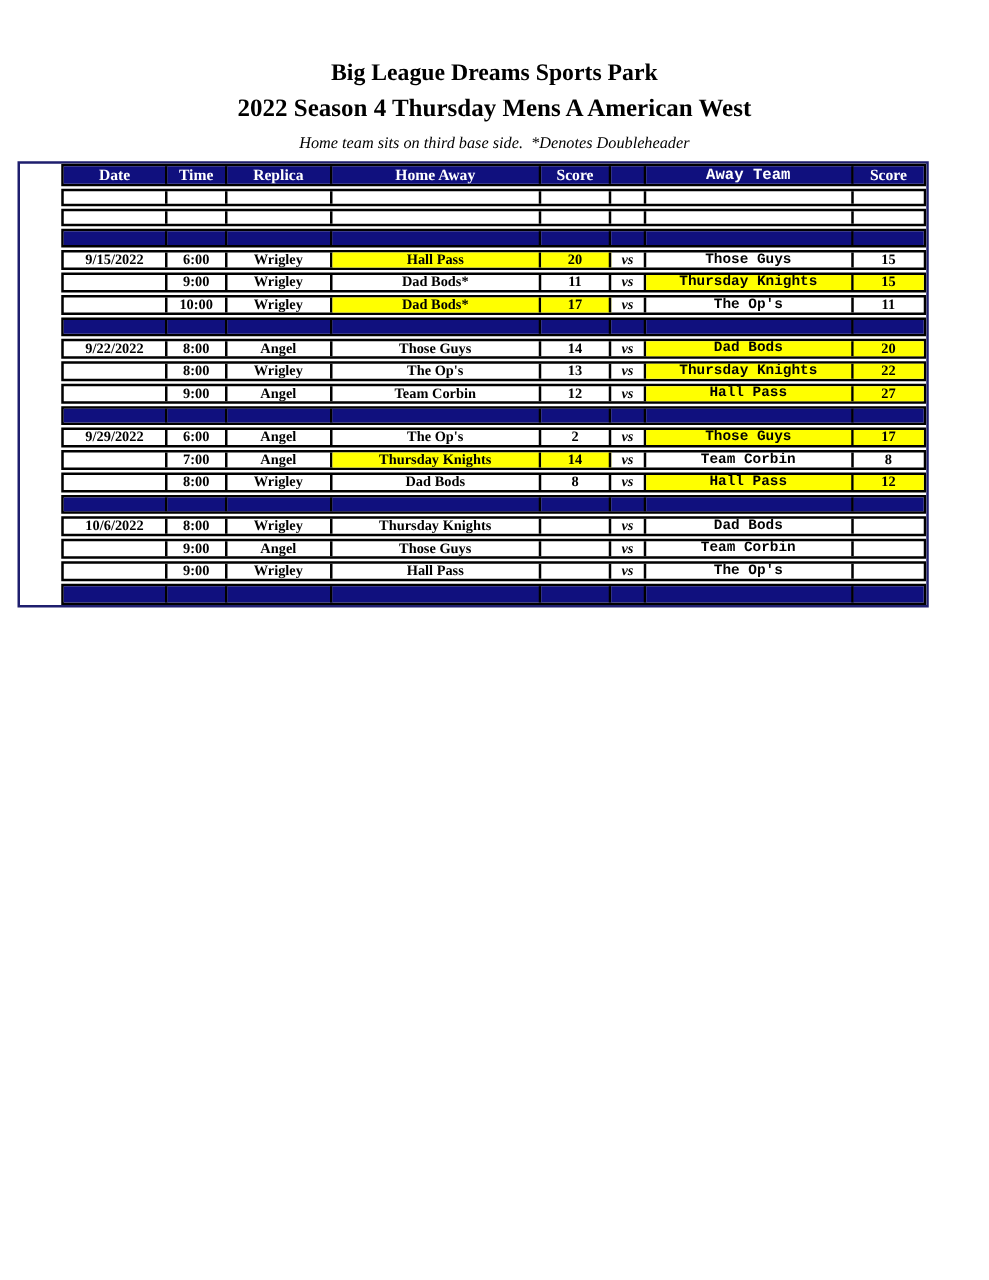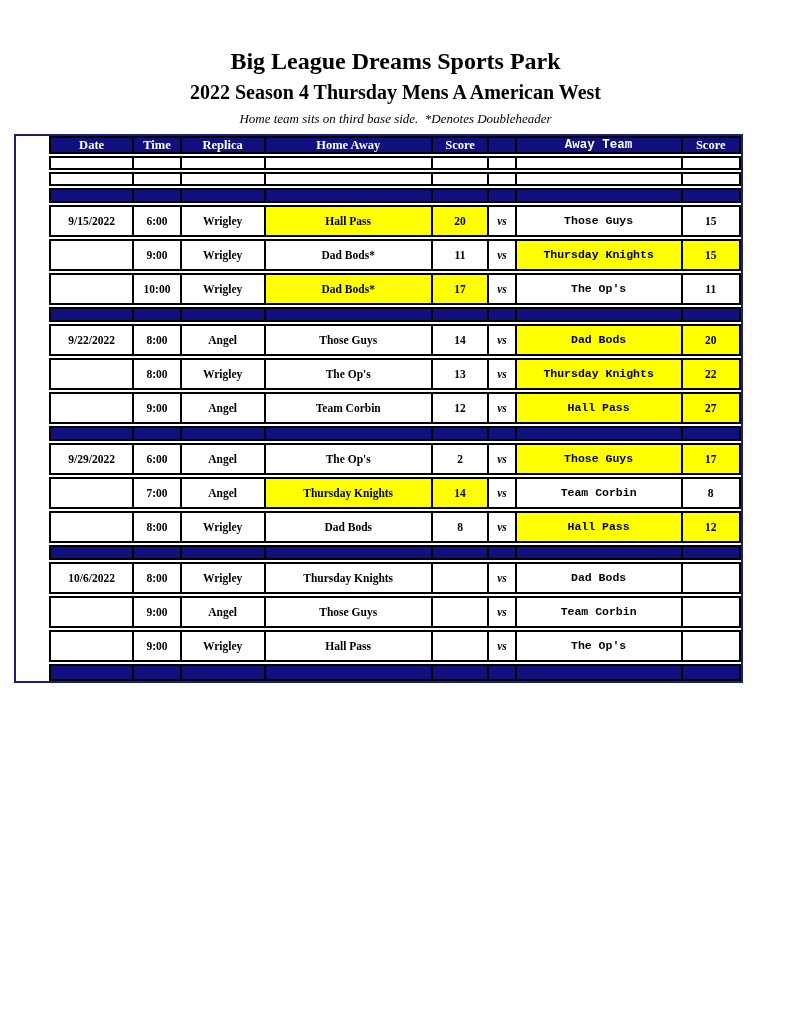--- a/index.html
+++ b/index.html
@@ -12,21 +12,21 @@
     width: 791px;
     height: 1024px;
     background: #ffffff;
     font-family: "Liberation Serif", "DejaVu Serif", serif;
     overflow: hidden;
   }
   .page-title {
     margin: 0;
     padding-top: 48px;
     text-align: center;
-    font-size: 24px;
+    font-size: 19px;
     font-weight: bold;
     color: #000000;
     letter-spacing: 0px;
   }
   .page-subtitle {
     margin: 0;
     padding-top: 6px;
     text-align: center;
     font-size: 20px;
     font-weight: bold;
@@ -83,21 +83,21 @@
   .c-score2  { width: 8.2%;  }
   
   .row.header { height: 18px; }
   .row.header .cell {
     background: var(--navy);
     color: var(--header-text);
     font-size: 12.5px;
     line-height: 14px;
   }
   .row.empty { height: 14px; }
-  .row.game  { height: 32px; }
+  .row.game  { height: 16px; }
   .row.separator { height: 15px; }
   .row.separator_bottom { height: 17px; }
   .row.separator .cell, .row.separator_bottom .cell { background: var(--navy); }
   .cell.hl { background: var(--yellow); }
 </style>
 </head>
 <body>
 
 <div class="page" style="--navy: #10107E; --yellow: #FFFF00; --header-text: #FFFFFF;">
   <h1 class="page-title">Big League Dreams Sports Park</h1>

